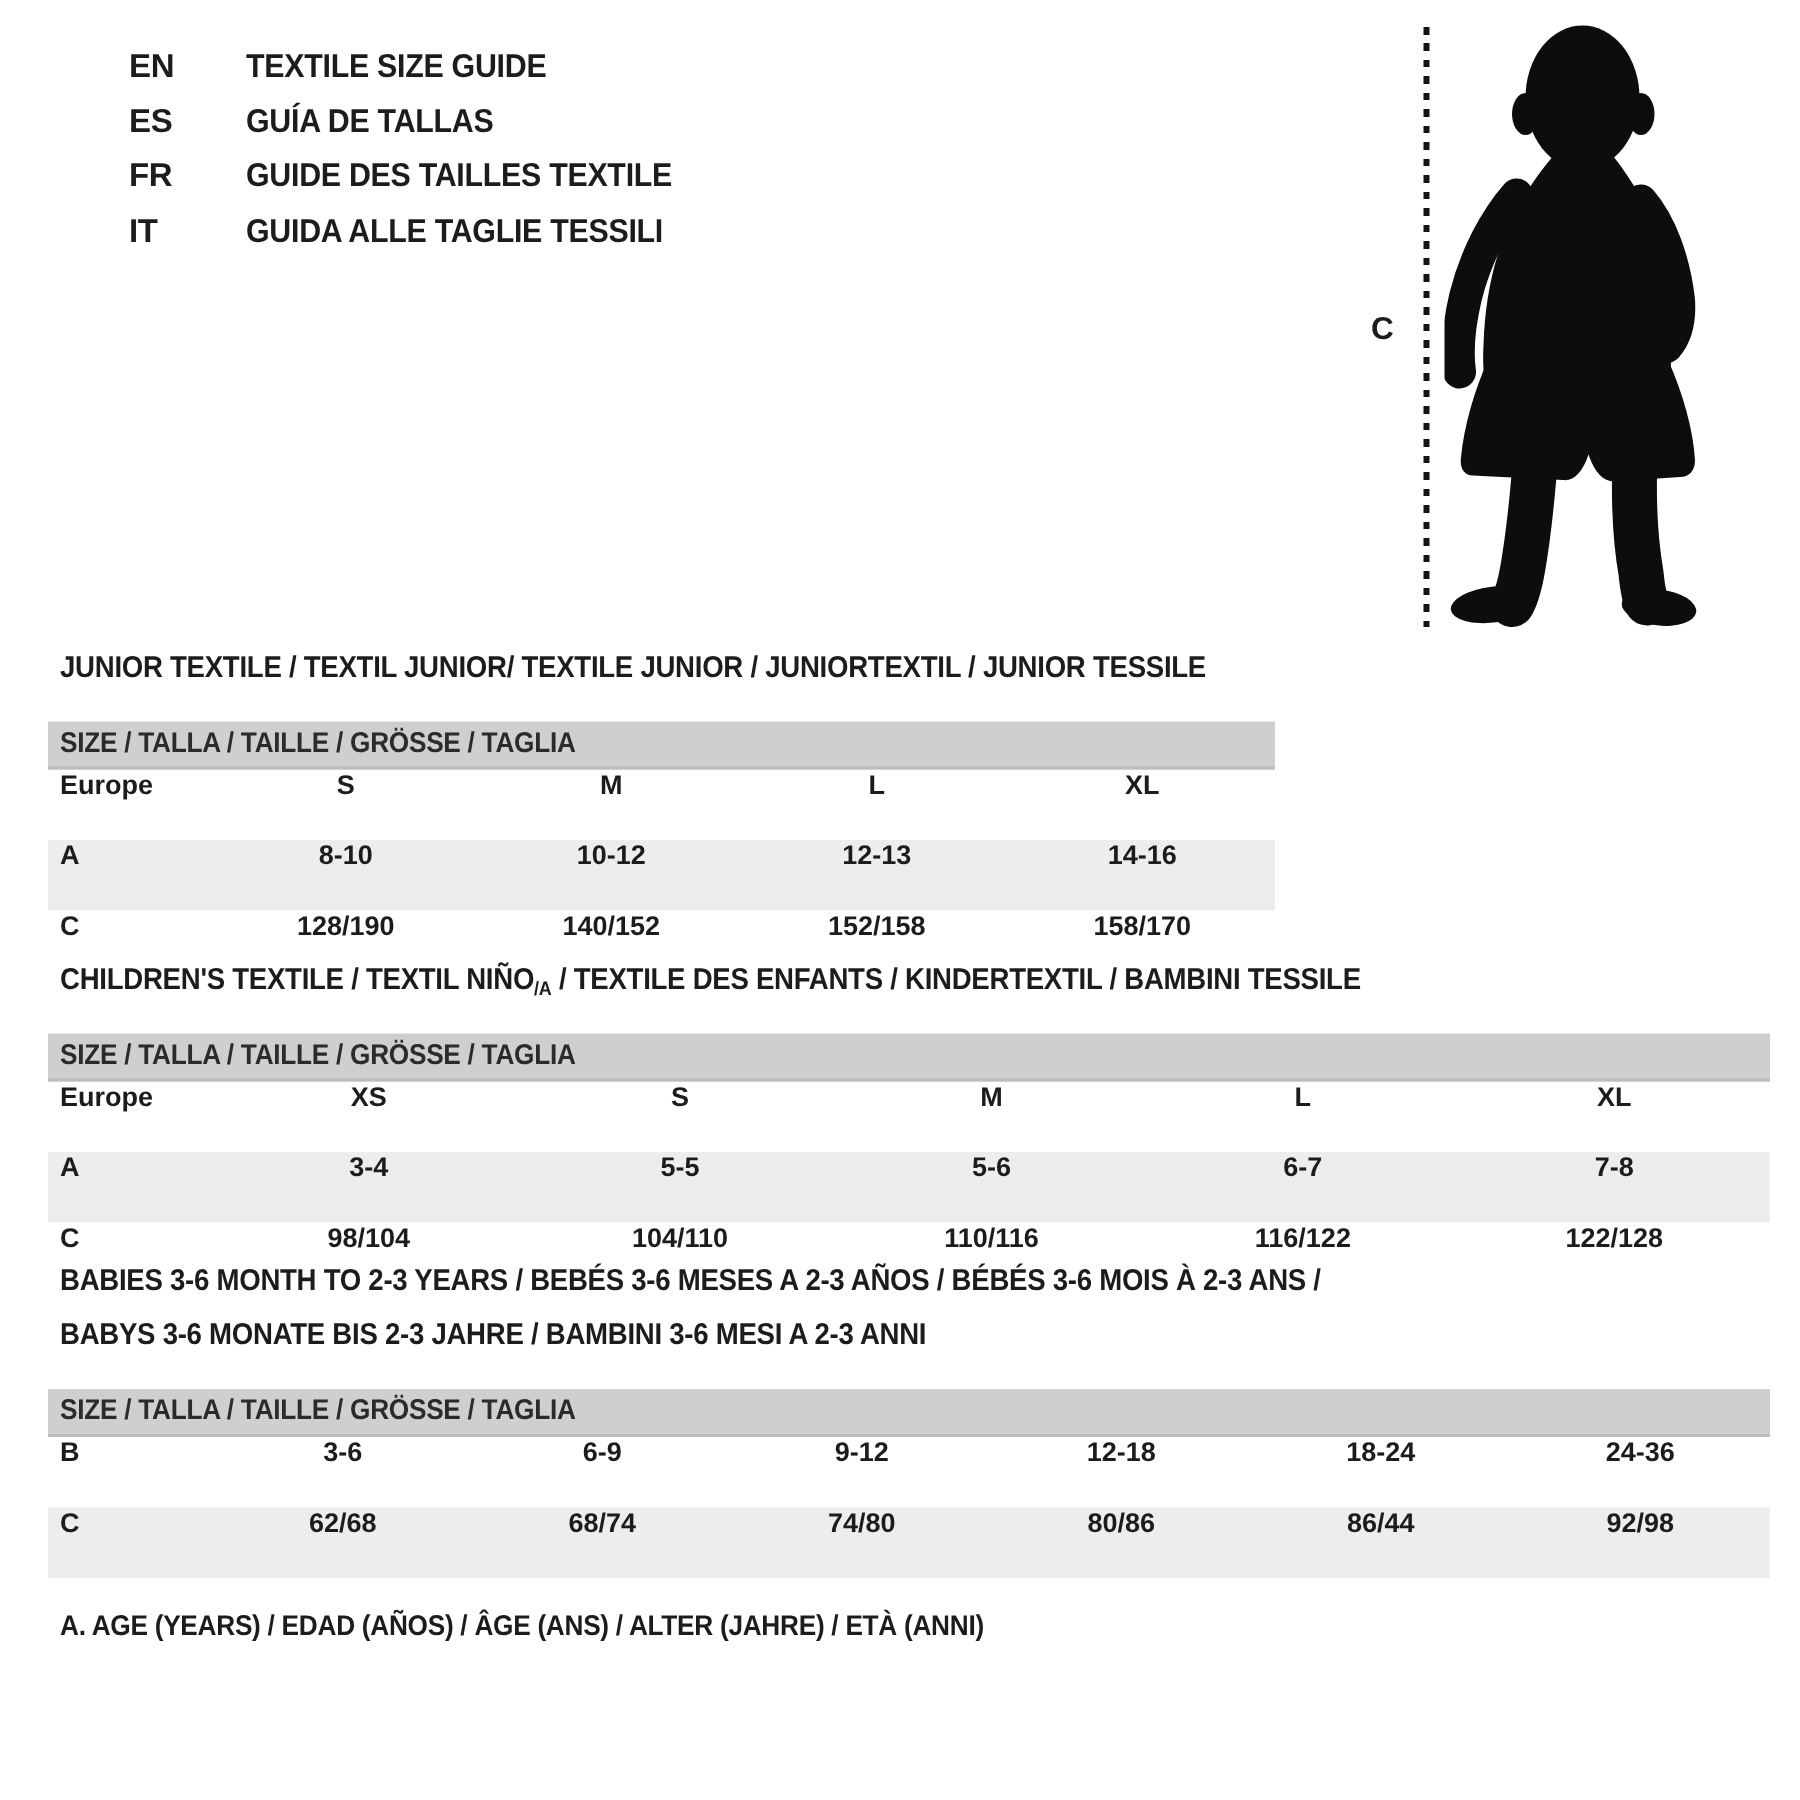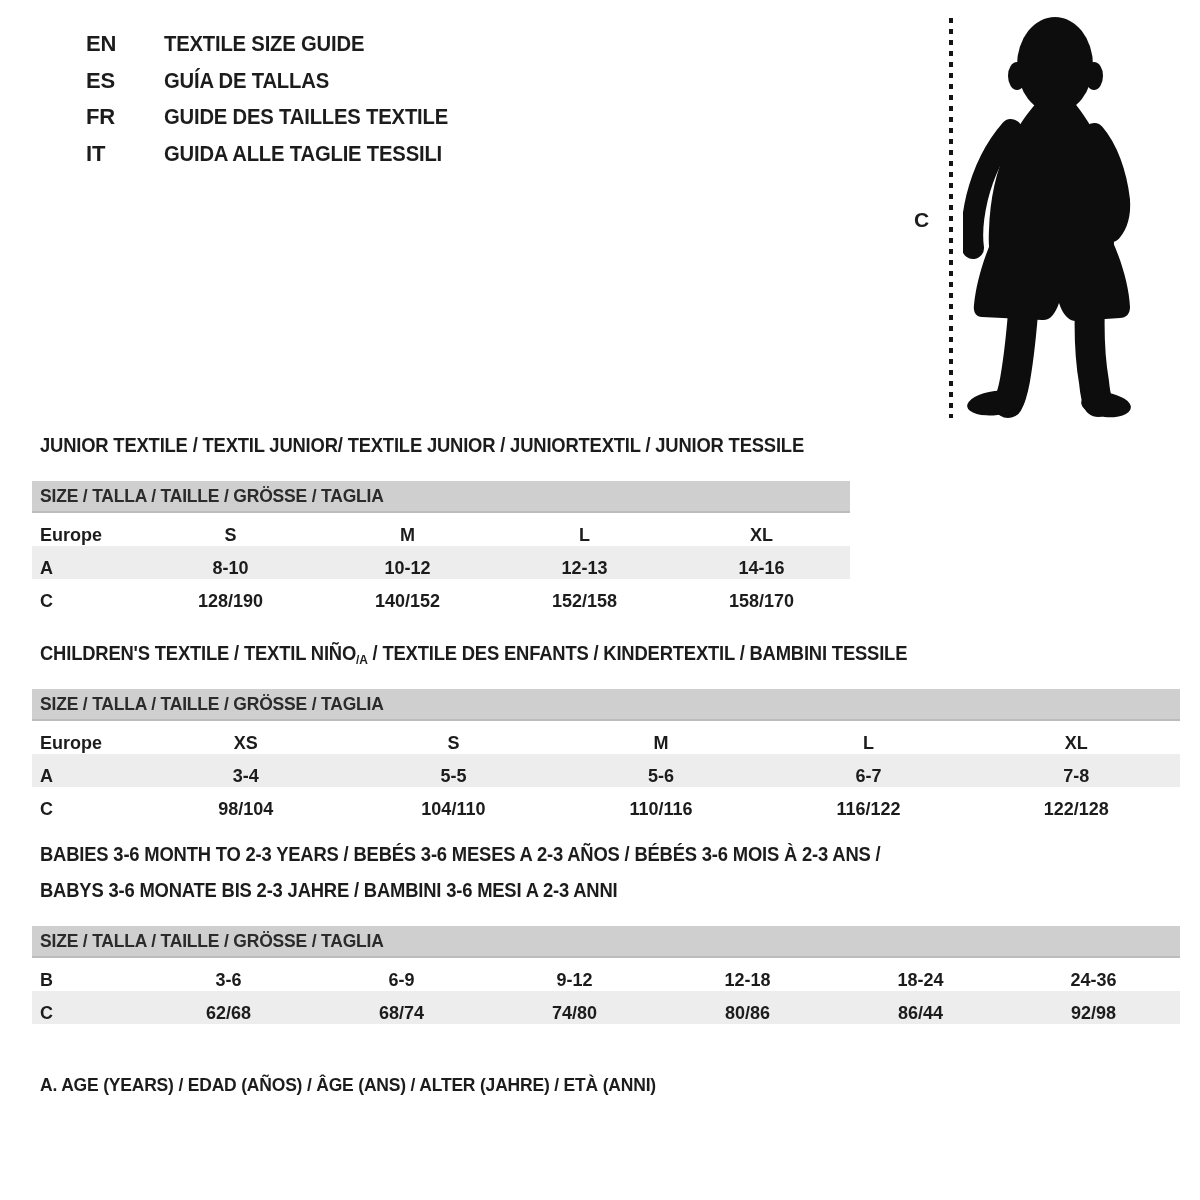--- a/index.html
+++ b/index.html
@@ -33,21 +33,21 @@
   .section-title { position:absolute; left:40px; font-size:20px; letter-spacing:-0.2px; white-space:nowrap; }
   .section-title sub { font-size:13px; vertical-align:-4px; }
 
   
   .stable { position:absolute; left:32px; }
   .size-header {
     height:32px; background:#cfcfcf; border-bottom:2px solid #bcbcbc;
     display:flex; align-items:center; padding-left:8px;
     font-size:19px; color:#2b2b2b; letter-spacing:-0.2px;
   }
-  .trow { display:flex; height:33px; align-items:flex-end; font-size:18px; }
+  .trow { display:flex; height:47px; align-items:flex-start; font-size:18px; }
   .trow.stripe { background:#ededed; }
   .lbl { width:110px; padding-left:8px; }
   .cell { flex:1; text-align:center; }
 
   
   .legend { position:absolute; left:40px; top:1068px; }
   .legend-line { line-height:33.5px; font-size:19px; letter-spacing:-0.2px; }
 </style>
 </head>
 <body>

